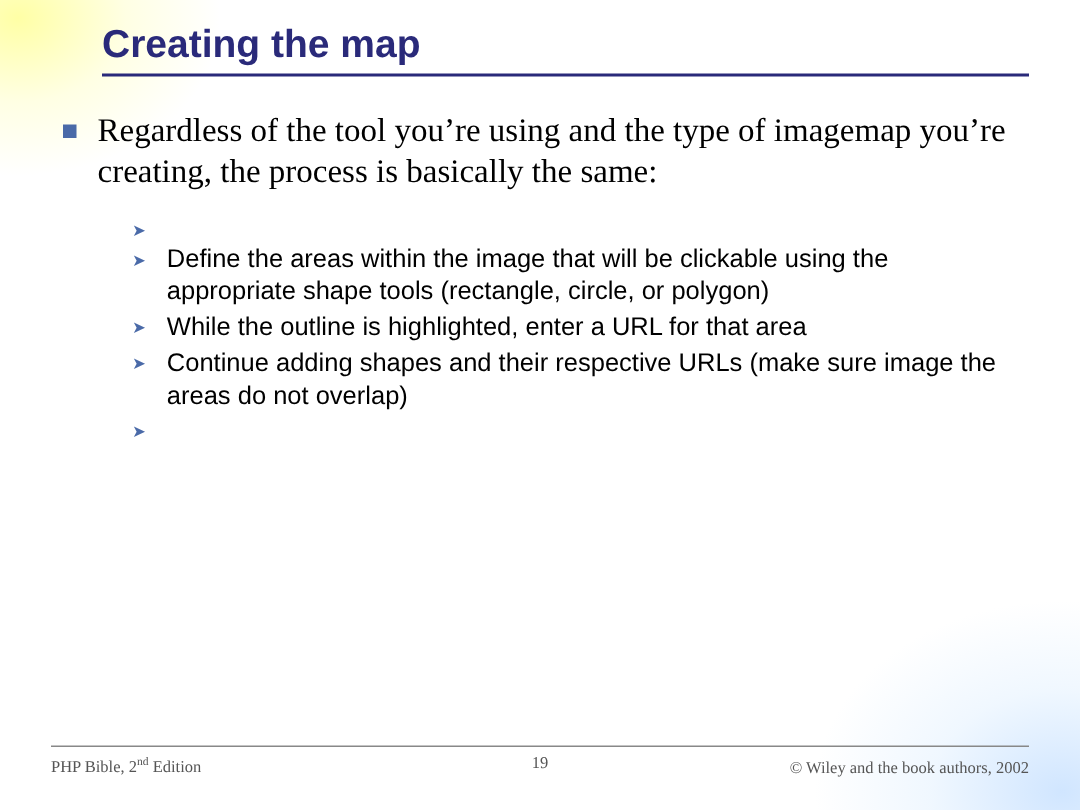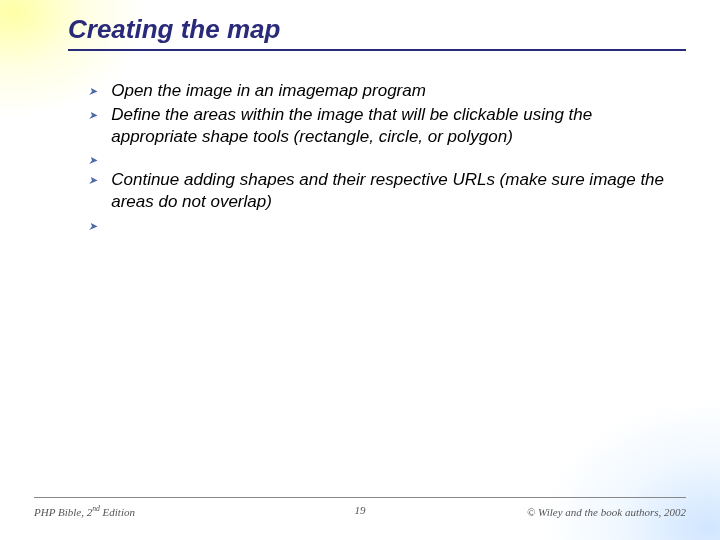--- a/index.html
+++ b/index.html
@@ -12,21 +12,20 @@
   }
   .slide {
     position: relative;
     width: 720px;
     height: 540px;
     background:
       radial-gradient(ellipse 180px 140px at 12px 12px, rgba(255,255,150,0.85) 0%, rgba(255,255,200,0.5) 40%, rgba(255,255,230,0) 75%),
       radial-gradient(ellipse 220px 170px at 708px 528px, rgba(200,225,255,0.85) 0%, rgba(225,240,255,0.5) 40%, rgba(245,250,255,0) 75%),
       #ffffff;
     box-sizing: border-box;
-    font-style: italic;
   }
   .title {
     position: absolute;
     left: 68px;
     top: 14px;
     font-family: Arial, Helvetica, sans-serif;
     font-weight: bold;
     font-size: 26px;
     color: #2a2a7a;
   }
@@ -116,35 +115,39 @@
 </head>
 <body>
 
 <div class="slide">
 
   <div class="title">Creating the map</div>
   <div class="title-rule"></div>
 
   <div class="content">
 
+    <div class="bullet-row">
+      <div class="square-bullet"></div>
+      <div class="lead-text">Regardless of the tool you’re using and the type of imagemap you’re creating, the process is basically the same:</div>
+    </div>
 
     <div class="sublist">
 
       <div class="sub-row">
         <div class="arrow-bullet">➤</div>
-        <div class="sub-text">Open the image in an imagemap program</div>
       </div>
 
       <div class="sub-row">
         <div class="arrow-bullet">➤</div>
         <div class="sub-text">Define the areas within the image that will be clickable using the appropriate shape tools (rectangle, circle, or polygon)</div>
       </div>
 
       <div class="sub-row">
         <div class="arrow-bullet">➤</div>
+        <div class="sub-text">While the outline is highlighted, enter a URL for that area</div>
       </div>
 
       <div class="sub-row">
         <div class="arrow-bullet">➤</div>
         <div class="sub-text">Continue adding shapes and their respective URLs (make sure image the areas do not overlap)</div>
       </div>
 
       <div class="sub-row">
         <div class="arrow-bullet">➤</div>
       </div>

